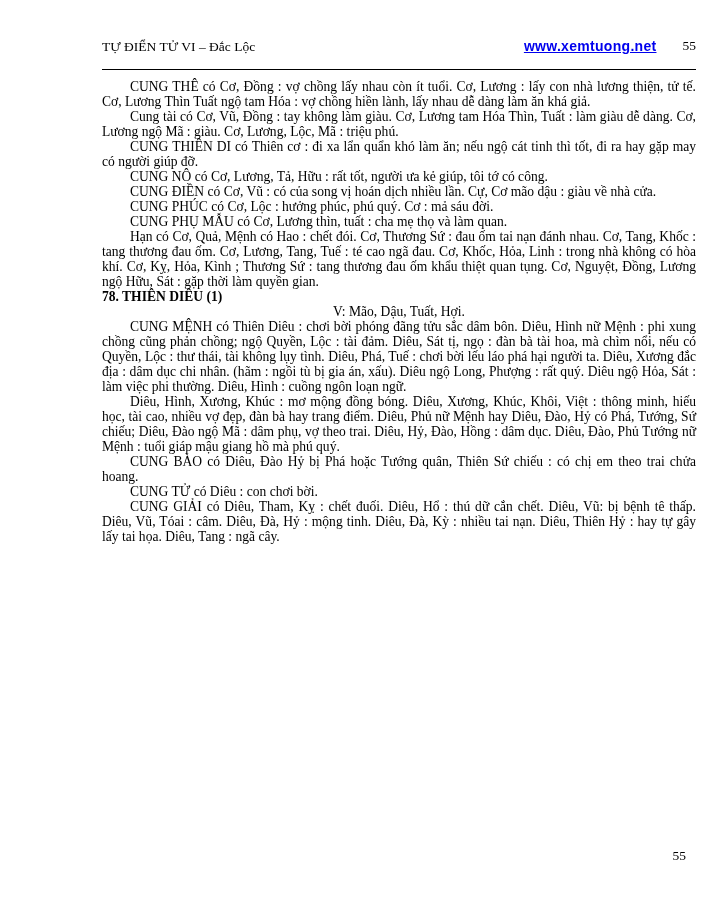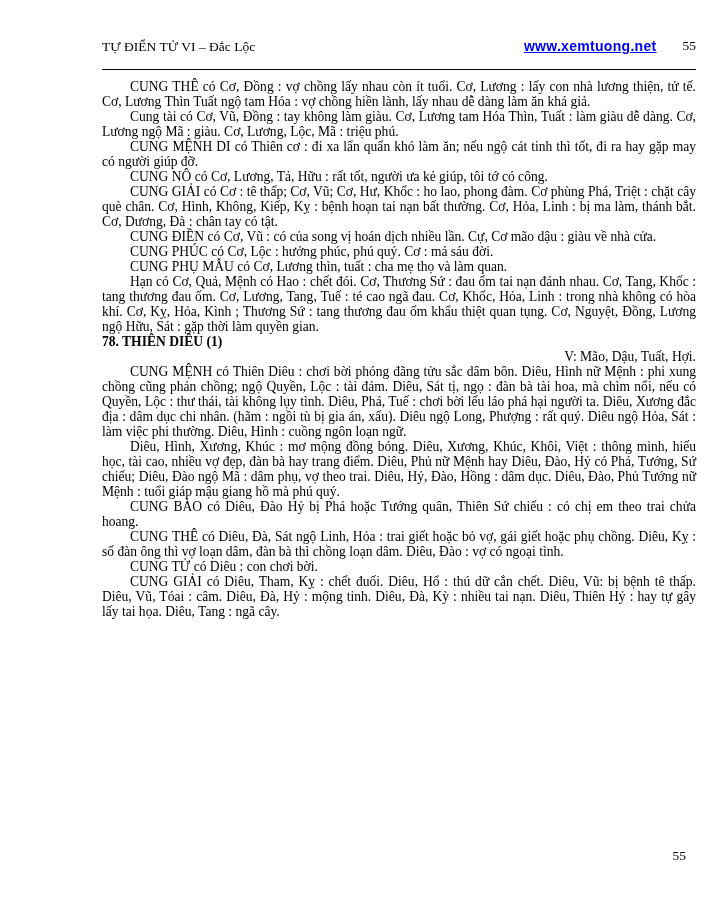--- a/index.html
+++ b/index.html
@@ -46,21 +46,21 @@
     font-size: 13.55px;
     line-height: 15px;
     text-align: justify;
   }
   .content p { margin: 0; text-indent: 28px; }
   .content .section-heading {
     text-align: left; text-indent: 0;
     font-weight: bold;
   }
   .content .section-subheading {
-    text-align: right; text-indent: 0;
+    text-align: center; text-indent: 0;
   }
   .footer {
     position: absolute;
     left: 57px; top: 848px; width: 584px;
     text-align: right;
     font-size: 13.5px;
   }
 </style>
 </head>
 <body>
@@ -73,33 +73,31 @@
       <a class="site-link">www.xemtuong.net</a>
       <span class="header-page-num">55</span>
     </span>
   </div>
 
   <hr class="header-rule">
 
   <div class="content" id="doc-body">
       <p>CUNG THÊ có Cơ, Đồng : vợ chồng lấy nhau còn ít tuổi. Cơ, Lương : lấy con nhà lương thiện, tử tế. Cơ, Lương Thìn Tuất ngộ tam Hóa : vợ chồng hiền lành, lấy nhau dễ dàng làm ăn khá giả.</p>
       <p>Cung tài có Cơ, Vũ, Đồng : tay không làm giàu. Cơ, Lương tam Hóa Thìn, Tuất : làm giàu dễ dàng. Cơ, Lương ngộ Mã : giàu. Cơ, Lương, Lộc, Mã : triệu phú.</p>
-      <p>CUNG MỆNH DI có Thiên cơ : đi xa lẩn quẩn khó làm ăn; nếu ngộ cát tinh thì tốt, đi ra hay gặp may có người giúp đỡ.</p>
+      <p>CUNG THIÊN DI có Thiên cơ : đi xa lẩn quẩn khó làm ăn; nếu ngộ cát tinh thì tốt, đi ra hay gặp may có người giúp đỡ.</p>
       <p>CUNG NÔ có Cơ, Lương, Tả, Hữu : rất tốt, người ưa kẻ giúp, tôi tớ có công.</p>
-      <p>CUNG GIẢI có Cơ : tê thấp; Cơ, Vũ; Cơ, Hư, Khốc : ho lao, phong đàm. Cơ phùng Phá, Triệt : chặt cây què chân. Cơ, Hình, Không, Kiếp, Kỵ : bệnh hoạn tai nạn bất thường. Cơ, Hỏa, Linh : bị ma làm, thánh bắt. Cơ, Dương, Đà : chân tay có tật.</p>
       <p>CUNG ĐIỀN có Cơ, Vũ : có của song vị hoán dịch nhiều lần. Cự, Cơ mão dậu : giàu về nhà cửa.</p>
       <p>CUNG PHÚC có Cơ, Lộc : hưởng phúc, phú quý. Cơ : mả sáu đời.</p>
       <p>CUNG PHỤ MẪU có Cơ, Lương thìn, tuất : cha mẹ thọ và làm quan.</p>
       <p>Hạn có Cơ, Quả, Mệnh có Hao : chết đói. Cơ, Thương Sứ : đau ốm tai nạn đánh nhau. Cơ, Tang, Khốc : tang thương đau ốm. Cơ, Lương, Tang, Tuế : té cao ngã đau. Cơ, Khốc, Hỏa, Linh : trong nhà không có hòa khí. Cơ, Kỵ, Hỏa, Kình ; Thương Sứ : tang thương đau ốm khẩu thiệt quan tụng. Cơ, Nguyệt, Đồng, Lương ngộ Hữu, Sát : gặp thời làm quyền gian.</p>
       <p class="section-heading">78. THIÊN DIÊU (1)</p>
       <p class="section-subheading">V: Mão, Dậu, Tuất, Hợi.</p>
       <p>CUNG MỆNH có Thiên Diêu : chơi bời phóng đãng tửu sắc dâm bôn. Diêu, Hình nữ Mệnh : phi xung chồng cũng phản chồng; ngộ Quyền, Lộc : tài đảm. Diêu, Sát tị, ngọ : đàn bà tài hoa, mà chìm nổi, nếu có Quyền, Lộc : thư thái, tài không lụy tình. Diêu, Phá, Tuế : chơi bời lếu láo phá hại người ta. Diêu, Xương đắc địa : dâm dục chi nhân. (hãm : ngồi tù bị gia án, xấu). Diêu ngộ Long, Phượng : rất quý. Diêu ngộ Hỏa, Sát : làm việc phi thường. Diêu, Hình : cuồng ngôn loạn ngữ.</p>
       <p>Diêu, Hình, Xương, Khúc : mơ mộng đồng bóng. Diêu, Xương, Khúc, Khôi, Việt : thông minh, hiếu học, tài cao, nhiều vợ đẹp, đàn bà hay trang điểm. Diêu, Phủ nữ Mệnh hay Diêu, Đào, Hỷ có Phá, Tướng, Sứ chiếu; Diêu, Đào ngộ Mã : dâm phụ, vợ theo trai. Diêu, Hỷ, Đào, Hồng : dâm dục. Diêu, Đào, Phủ Tướng nữ Mệnh : tuổi giáp mậu giang hồ mà phú quý.</p>
       <p>CUNG BÀO có Diêu, Đào Hỷ bị Phá hoặc Tướng quân, Thiên Sứ chiếu : có chị em theo trai chửa hoang.</p>
-      <p>CUNG THÊ có Diêu, Đà, Sát ngộ Linh, Hỏa : trai giết hoặc bỏ vợ, gái giết hoặc phụ chồng. Diêu, Kỵ : số đàn ông thì vợ loạn dâm, đàn bà thì chồng loạn dâm. Diêu, Đào : vợ có ngoại tình.</p>
       <p>CUNG TỬ có Diêu : con chơi bời.</p>
       <p>CUNG GIẢI có Diêu, Tham, Kỵ : chết đuối. Diêu, Hổ : thú dữ cắn chết. Diêu, Vũ: bị bệnh tê thấp. Diêu, Vũ, Tóai : câm. Diêu, Đà, Hỷ : mộng tinh. Diêu, Đà, Kỳ : nhiều tai nạn. Diêu, Thiên Hỷ : hay tự gây lấy tai họa. Diêu, Tang : ngã cây.</p>
     </div>
 
   <div class="footer">
     <span>55</span>
   </div>
 
 </div>
 

